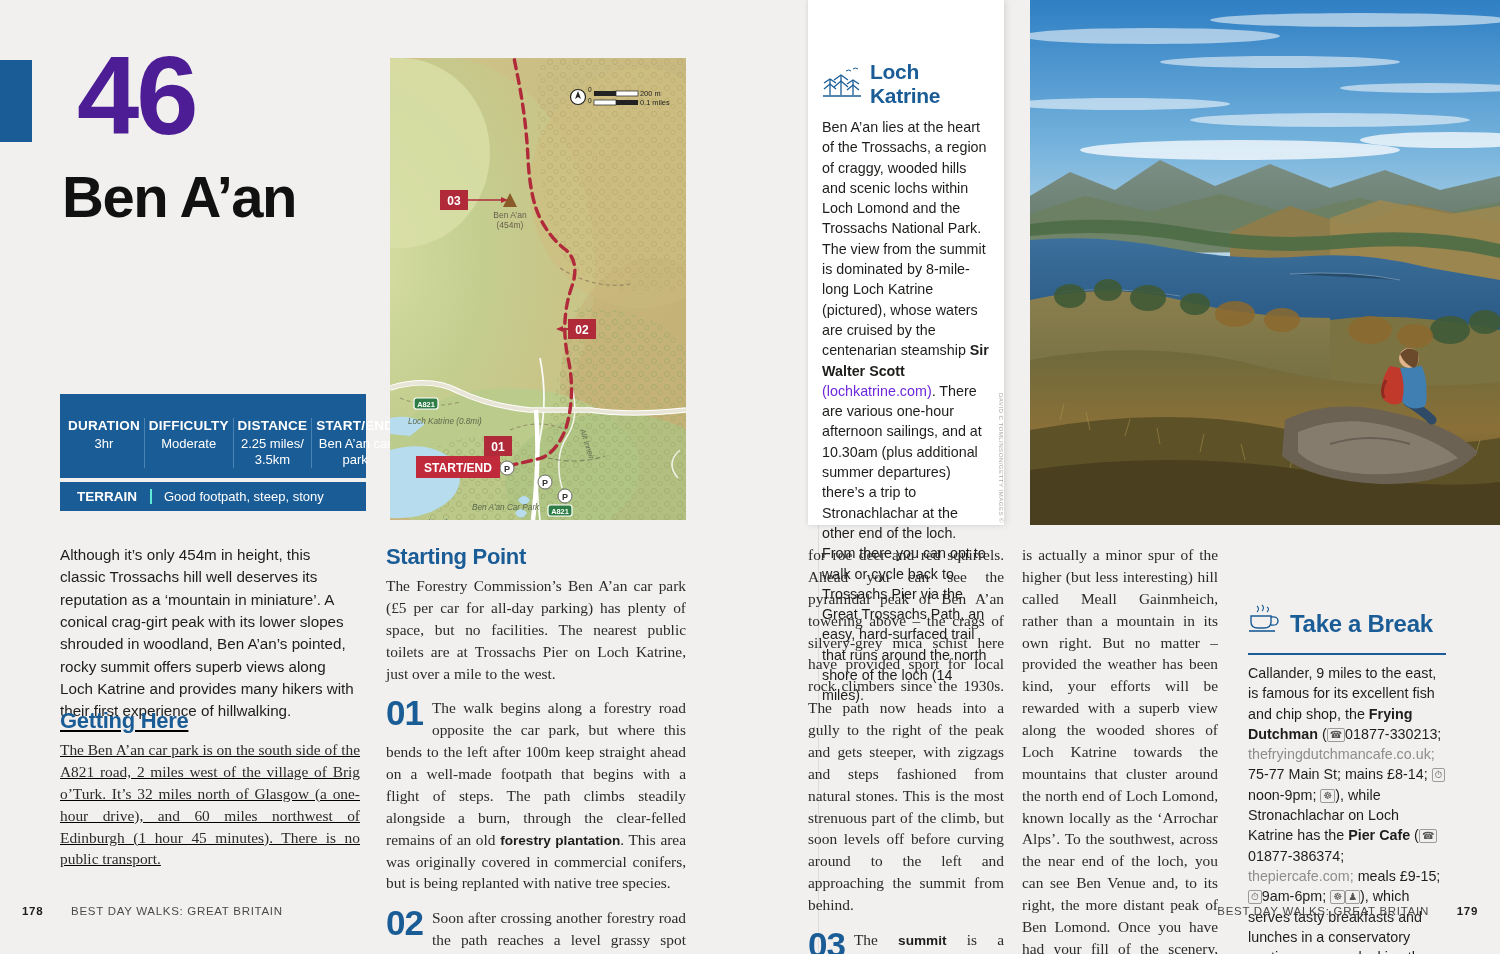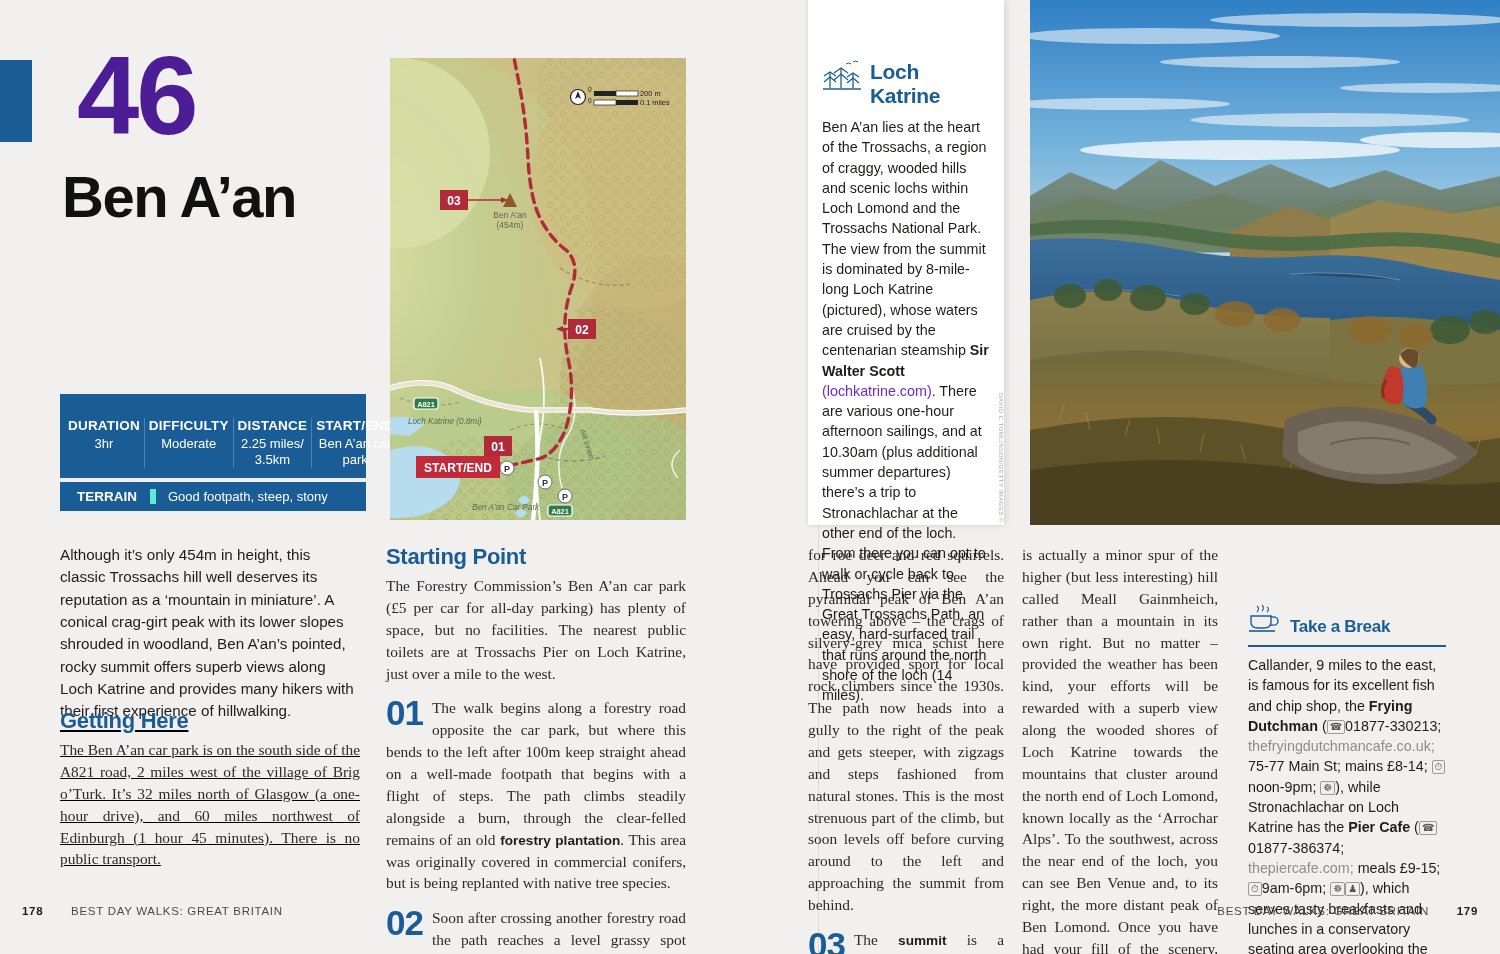--- a/index.html
+++ b/index.html
@@ -40,21 +40,21 @@
   .info-cell .k{
     font-size:13.5px;font-weight:bold;letter-spacing:.2px;display:block;margin-bottom:3px;
     text-transform:uppercase;
   }
   .info-cell .v{font-size:13px;display:block;line-height:1.22;}
   .info-terrain{
     background:#1a5c96;display:flex;margin-top:4px;padding:7px 4px;align-items:center;
   }
   .info-terrain .k{
     color:#fff;font-size:13.5px;font-weight:bold;width:86px;text-align:center;
-    border-right:6px solid #5eead4;text-transform:uppercase;
+    border-right:2px solid #5eead4;text-transform:uppercase;
   }
   .info-terrain .v{color:#fff;font-size:13px;padding-left:12px;}
   .intro{
     position:absolute;left:60px;top:544px;width:300px;
     font-size:15.2px;line-height:1.47;color:#1d1d1b;
   }
   .subhead{
     font-size:22px;font-weight:bold;color:#1a5c96;letter-spacing:-.3px;margin:0 0 5px 0;
   }
   .getting-here{position:absolute;left:60px;top:708px;width:300px;text-decoration:underline;}
@@ -91,21 +91,21 @@
     position:absolute;left:818px;top:0;width:1px;height:954px;background:#dddbd7;
   }
   .sidebox{
     position:absolute;left:808px;top:0;width:196px;height:525px;
     background:#ffffff;
     box-shadow:2px 0 7px rgba(0,0,0,.10), -1px 0 4px rgba(0,0,0,.05);
     padding:60px 14px 0 14px;box-sizing:border-box;
   }
   .sidebox h3{
     margin:0 0 9px 0;font-size:21px;font-weight:bold;color:#1a5c96;letter-spacing:-.3px;
-    display:flex;align-items:flex-start;gap:8px;
+    display:flex;align-items:center;gap:8px;
   }
   .sidebox .sb-body{
     font-size:14.3px;line-height:1.42;color:#1d1d1b;
   }
   .sidebox .sb-body b{font-weight:bold;}
   .sidebox .sb-body .grey{color:#6d28d9;}
 
   
   .photo{
     position:absolute;left:1030px;top:0;width:470px;height:525px;overflow:hidden;
@@ -113,21 +113,21 @@
   .photo svg{display:block;}
   .credit{
     position:absolute;left:1005px;top:393px;
     font-size:6.2px;color:#a9a9a9;letter-spacing:.4px;
     transform:rotate(90deg);transform-origin:left top;white-space:nowrap;
   }
 
   
   .takebreak{position:absolute;left:1248px;top:604px;width:198px;}
   .takebreak h3{
-    margin:0 0 8px 0;font-size:17px;font-weight:bold;color:#1a5c96;letter-spacing:-.3px;
+    margin:0 0 15px 0;font-size:24px;font-weight:bold;color:#1a5c96;letter-spacing:-.3px;
     display:flex;align-items:flex-end;gap:8px;
   }
   .tb-rule{height:2px;background:#1a5c96;width:100%;margin-bottom:8px;}
   .takebreak .tb-body{font-size:14.3px;line-height:1.42;color:#1d1d1b;}
   .takebreak .tb-body b{font-weight:bold;}
   .takebreak .tb-body .grey{color:#8d8d8d;}
 
   .glyphbox{
     display:inline-block;border:1px solid #9a9a9a;border-radius:2px;
     padding:0 2px;font-size:10px;line-height:12px;vertical-align:1px;color:#555;

